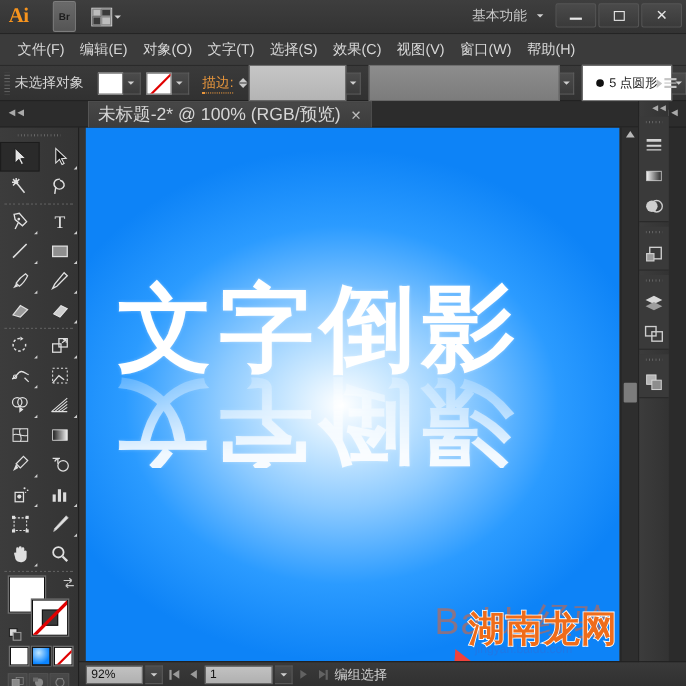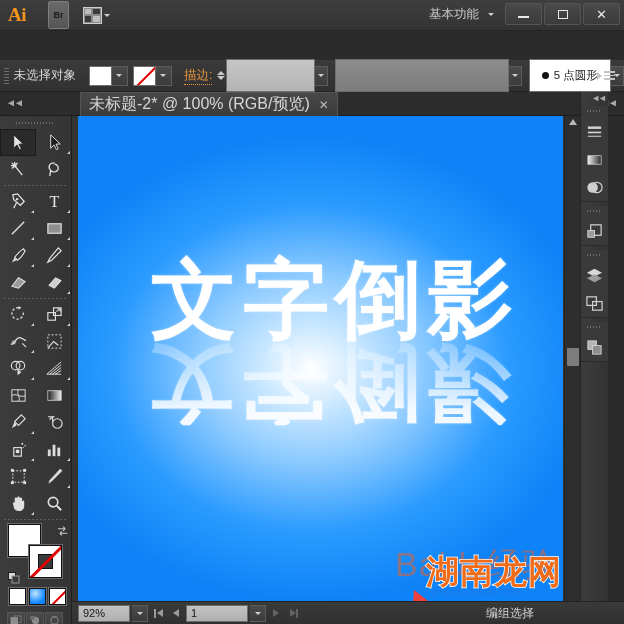--- a/index.html
+++ b/index.html
@@ -194,21 +194,21 @@
     position: absolute; left: 72px; top: 116px; width: 508px; height: 485px;
     background: #343434; overflow: hidden;
   }
   .artboard {
     position: absolute; left: 6px; top: 0; width: 485px; height: 485px;
     background:
       radial-gradient(ellipse 58% 48% at 48% 52%, #ffffff 0%, #cfeaff 16%, #8ccaff 40%, #2b9bff 70%, #0d83f7 100%);
   }
   .artwork {
     position: absolute; left: 0; top: 142px; width: 485px; height: 200px;
-    display: flex; flex-direction: column; align-items: center; padding-left: 29px;
+    display: flex; flex-direction: column;  padding-left: 29px;
   }
   .artline {
     font-family: "Liberation Sans", "DejaVu Sans", sans-serif;
     font-size: 86px; font-weight: bold; color: #ffffff;
     letter-spacing: 6px; line-height: 0.96;
     text-shadow: 0 0 3px rgba(255,255,255,0.35);
   }
   .artline.reflect {
     transform: scaleY(-1);
     opacity: 0.92;
@@ -262,21 +262,21 @@
     border: 1px solid #6c6c6c; font-size: 11px; color: #141414;
     display: flex; align-items: center; padding-left: 4px;
   }
   .navbtn { width: 16px; height: 17px; display: flex; align-items: center;
     justify-content: center; }
   .pagefield {
     width: 62px; height: 17px; background: linear-gradient(#c2c2c2,#b0b0b0);
     border: 1px solid #6c6c6c; font-size: 11px; color: #141414;
     display: flex; align-items: center; padding-left: 4px;
   }
-  .status-text { flex: 1; text-align: right; font-size: 12px; color: #d2d2d2;
+  .status-text { flex: 1; text-align: left; font-size: 12px; color: #d2d2d2;
     margin-right: 90px; }
   .tri-l { width: 0; height: 0; border-top: 4px solid transparent;
     border-bottom: 4px solid transparent; border-right: 6px solid #9a9a9a; }
   .tri-r { width: 0; height: 0; border-top: 4px solid transparent;
     border-bottom: 4px solid transparent; border-left: 6px solid #9a9a9a; }
   .tri-r.dim, .tri-l.dim { opacity: 0.45; }
   .bar-l { width: 2px; height: 9px; background: #9a9a9a; margin-right: 1px; }
 </style>
 </head>
 <body>
@@ -303,20 +303,31 @@
       <div class="winbtn">
           <div class="mn"></div>
         </div>
       <div class="winbtn">
           <div class="mx"></div>
         </div>
       <div class="winbtn">✕</div>
     </div>
   </div>
 
+  <div class="menubar">
+    <div class="menu-item">文件(F)</div>
+    <div class="menu-item">编辑(E)</div>
+    <div class="menu-item">对象(O)</div>
+    <div class="menu-item">文字(T)</div>
+    <div class="menu-item">选择(S)</div>
+    <div class="menu-item">效果(C)</div>
+    <div class="menu-item">视图(V)</div>
+    <div class="menu-item">窗口(W)</div>
+    <div class="menu-item">帮助(H)</div>
+  </div>
 
   <div class="controlbar">
     <div class="grip"></div>
     <div class="cb-label">未选择对象</div>
 
     <div class="swatch-wrap">
       <div class="swatch white"></div>
       <div class="dd-btn">
           <span class="caret sm"></span>
         </div>

